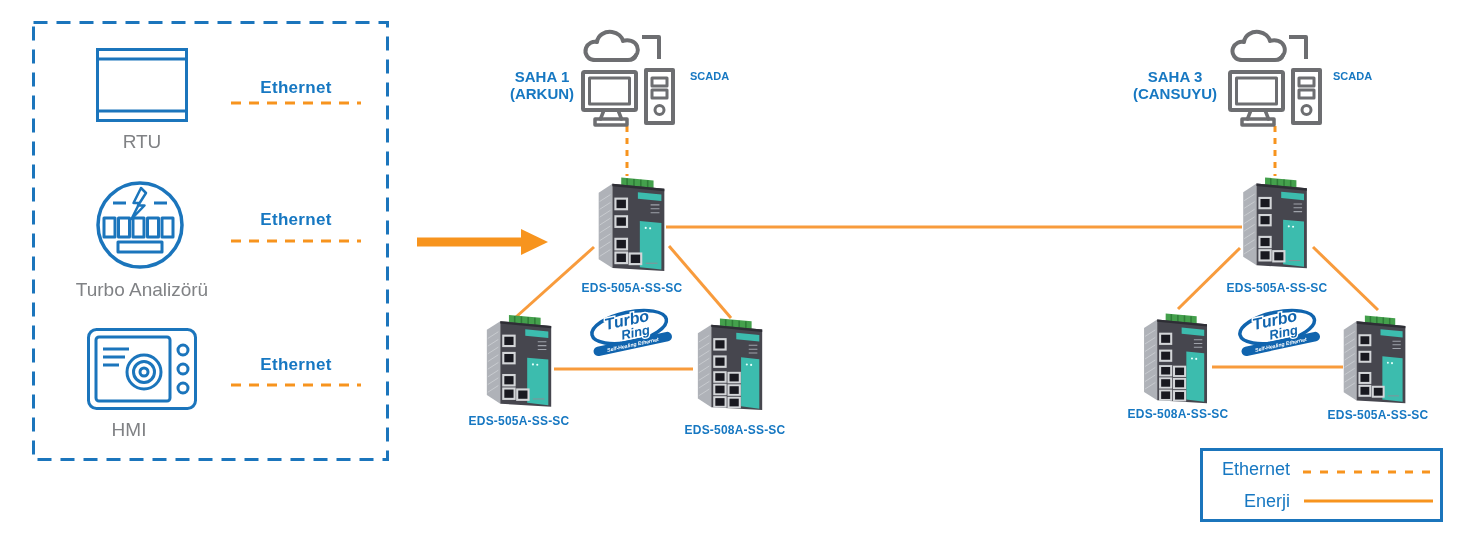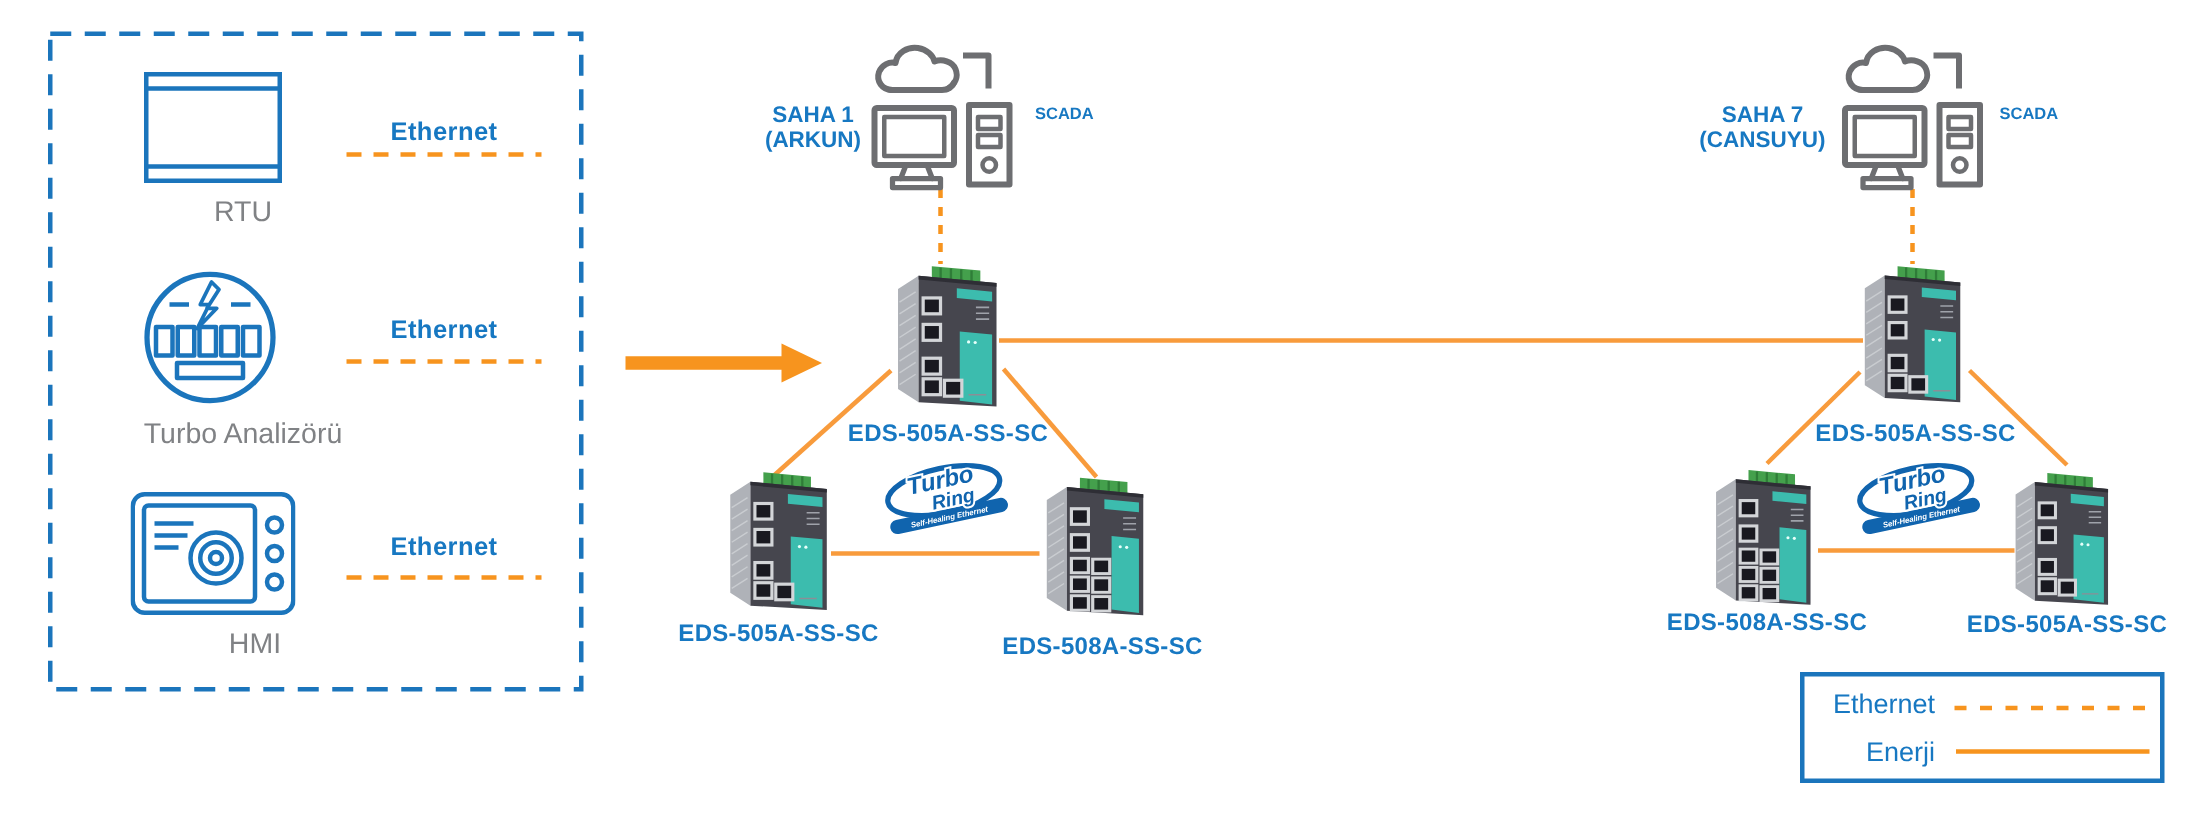--- a/index.html
+++ b/index.html
@@ -6,24 +6,24 @@
   body{
     width:1462px;height:544px;position:relative;background:#ffffff;
     font-family:"Liberation Sans",sans-serif;overflow:hidden;
   }
   .abs{position:absolute;}
   svg{display:block;}
   #links{position:absolute;left:0;top:0;z-index:1;pointer-events:none;}
   .dev{z-index:2;}
   .lbl{position:absolute;z-index:3;color:#1778C2;font-weight:bold;text-align:center;white-space:nowrap;}
   .eth-lbl{font-size:17px;width:130px;letter-spacing:.3px;}
-  .sw-lbl{font-size:16px;width:160px;letter-spacing:.2px;}
+  .sw-lbl{font-size:12px;width:160px;letter-spacing:.2px;}
   .site-name{font-size:15px;line-height:17px;}
   .scada-lbl{font-size:11px;}
-  .gray-lbl{color:#808285;font-weight:normal;font-size:19px;margin-left:20px;}
+  .gray-lbl{color:#808285;font-weight:normal;font-size:19px;}
   .legend-lbl{color:#1778C2;font-weight:normal;font-size:18px;text-align:right;width:110px;}
   .ring-word{font-style:italic;font-weight:bold;font-size:16px;fill:#1064AE;text-anchor:middle;
              paint-order:stroke;stroke:#ffffff;stroke-width:2.6px;}
   .ring-word2{font-size:13px;}
   .ring-tagline{font-style:italic;font-weight:bold;font-size:5.2px;fill:#ffffff;text-anchor:middle;}
 </style>
 </head>
 <body>
 
 <svg width="0" height="0" style="position:absolute" aria-hidden="true">
@@ -215,33 +215,33 @@
     <text x="44" y="20" class="ring-word">Turbo</text>
     <text x="50" y="33" class="ring-word ring-word2">Ring</text>
   </g>
 </svg>
 
 <div class="lbl eth-lbl" style="left:231px;top:78px">Ethernet</div>
 <div class="lbl eth-lbl" style="left:231px;top:210px">Ethernet</div>
 <div class="lbl eth-lbl" style="left:231px;top:355px">Ethernet</div>
 <div class="lbl gray-lbl" style="left:82px;top:131px;width:120px">RTU</div>
 <div class="lbl gray-lbl" style="left:42px;top:279px;width:200px">Turbo Analizörü</div>
-<div class="lbl gray-lbl" style="left:90px;top:419px;width:120px">HMI</div>
+<div class="lbl gray-lbl" style="left:69px;top:419px;width:120px">HMI</div>
 
 <div class="lbl site-name" style="left:496px;top:68px;width:92px">
   <div>SAHA 1</div>
   <div>(ARKUN)</div>
 </div>
 <div class="lbl scada-lbl" style="left:690px;top:70px">SCADA</div>
 <div class="lbl sw-lbl" style="left:552px;top:281px">EDS-505A-SS-SC</div>
 <div class="lbl sw-lbl" style="left:439px;top:414px">EDS-505A-SS-SC</div>
 <div class="lbl sw-lbl" style="left:655px;top:423px">EDS-508A-SS-SC</div>
 
 <div class="lbl site-name" style="left:1115px;top:68px;width:120px">
-  <div>SAHA 7</div>
+  <div>SAHA 3</div>
   <div>(CANSUYU)</div>
 </div>
 <div class="lbl scada-lbl" style="left:1333px;top:70px">SCADA</div>
 <div class="lbl sw-lbl" style="left:1197px;top:281px">EDS-505A-SS-SC</div>
 <div class="lbl sw-lbl" style="left:1098px;top:407px">EDS-508A-SS-SC</div>
 <div class="lbl sw-lbl" style="left:1298px;top:408px">EDS-505A-SS-SC</div>
 
 <div class="lbl legend-lbl" style="left:1180px;top:459px">Ethernet</div>
 <div class="lbl legend-lbl" style="left:1180px;top:491px">Enerji</div>
 

